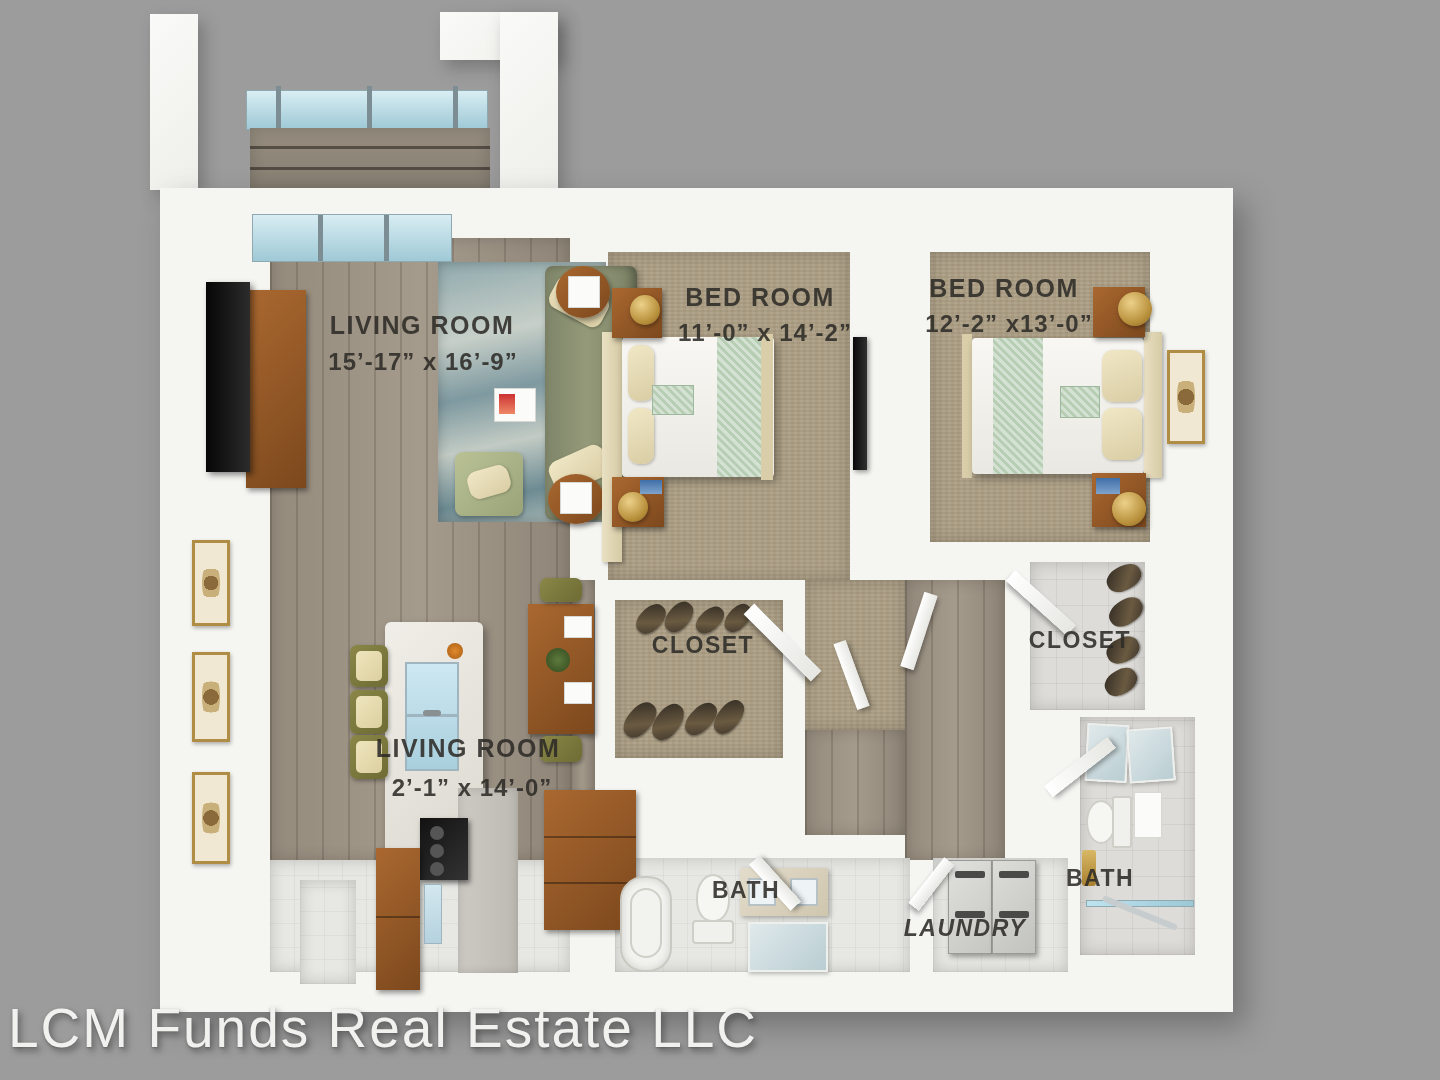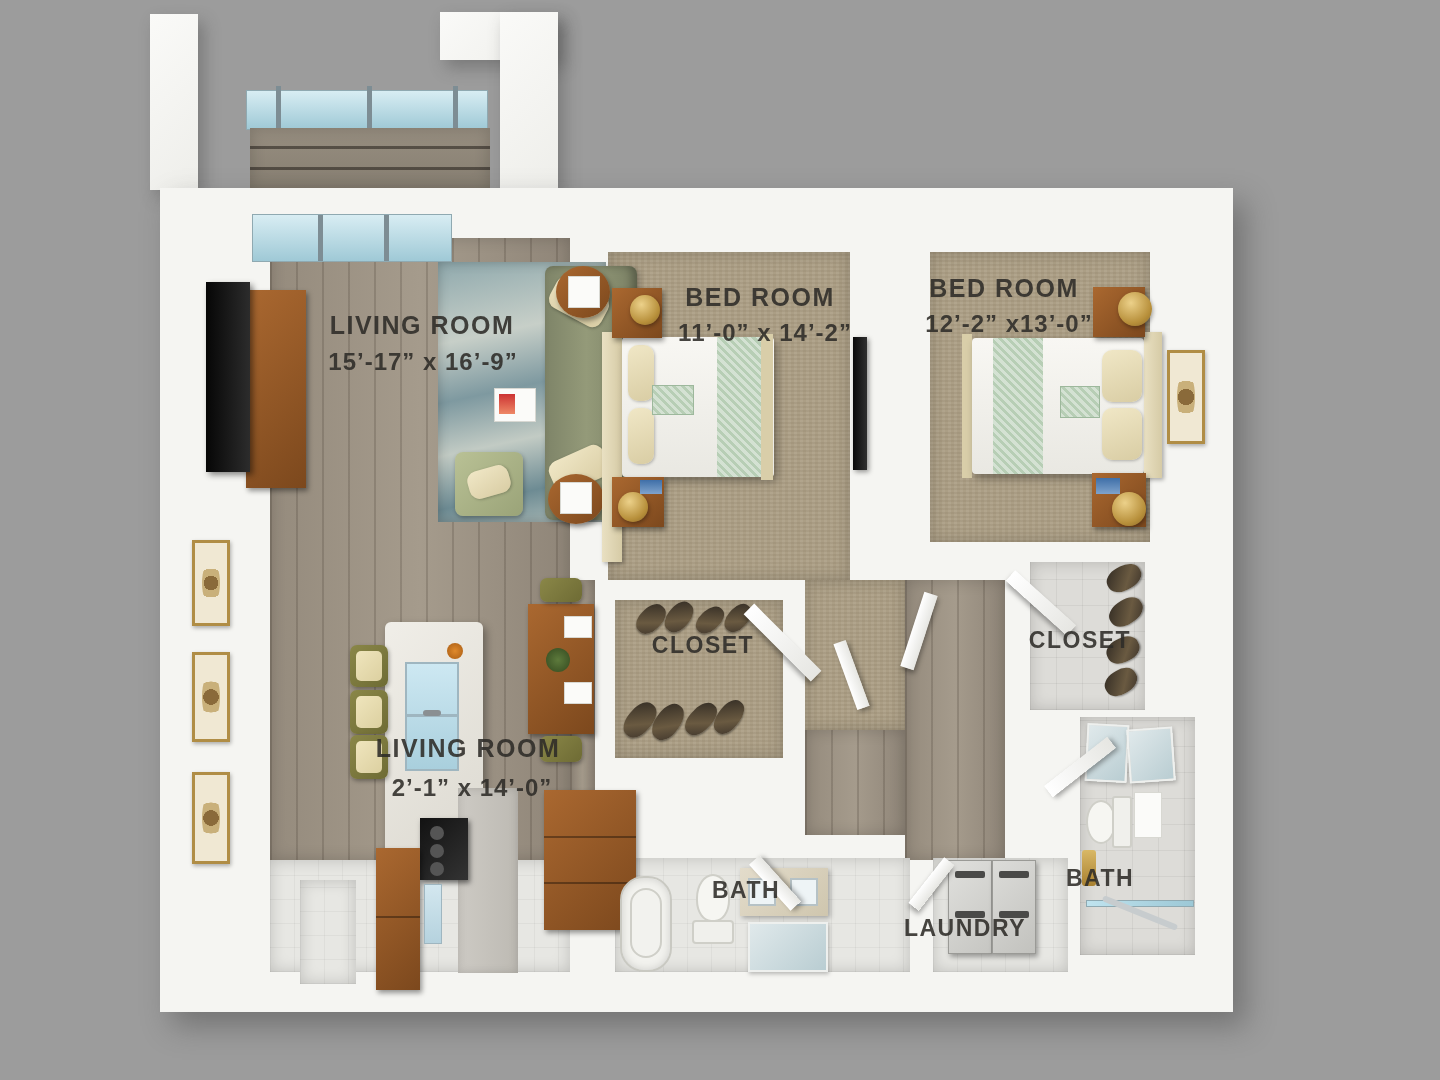--- a/index.html
+++ b/index.html
@@ -239,17 +239,18 @@
   <div class="lbl dim" style="left:423px;top:362px;">15’-17” x 16’-9”</div>
   <div class="lbl" style="left:760px;top:297px;">BED ROOM</div>
   <div class="lbl dim" style="left:765px;top:333px;">11’-0” x 14’-2”</div>
   <div class="lbl" style="left:1004px;top:288px;">BED ROOM</div>
   <div class="lbl dim" style="left:1009px;top:324px;">12’-2” x13’-0”</div>
   <div class="lbl sm" style="left:703px;top:645px;">CLOSET</div>
   <div class="lbl sm" style="left:1080px;top:640px;">CLOSET</div>
   <div class="lbl" style="left:468px;top:748px;">LIVING ROOM</div>
   <div class="lbl dim" style="left:472px;top:788px;">2’-1” x 14’-0”</div>
   <div class="lbl sm" style="left:746px;top:890px;">BATH</div>
-  <div class="lbl sm" style="left:965px;top:928px;">LAUNDRY</div>
+  <div class="lbl sm" style="left:965px;top:928px;font-style:italic;">LAUNDRY</div>
   <div class="lbl sm" style="left:1100px;top:878px;">BATH</div>
 
+  <div class="watermark">LCM Funds Real Estate LLC</div>
 
 </div>
 
 </body></html>

